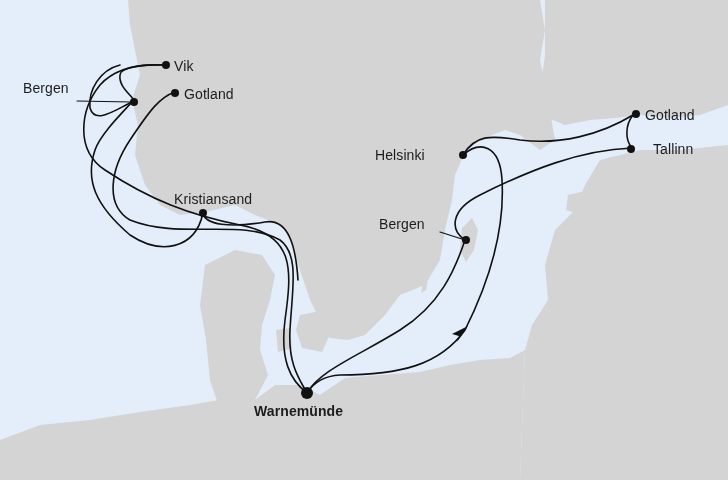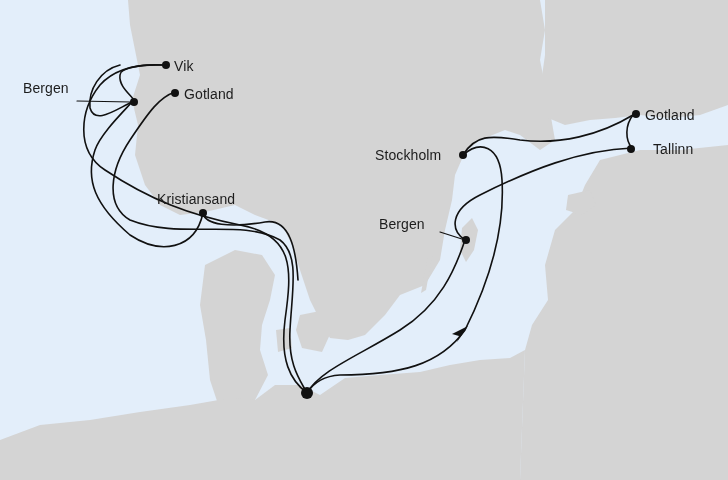--- a/index.html
+++ b/index.html
@@ -72,18 +72,19 @@
       <circle cx="636" cy="114" r="4"></circle>
       <circle cx="631" cy="149" r="4"></circle>
       <circle cx="466" cy="240" r="4"></circle>
       <circle cx="307" cy="393" r="6"></circle>
     </g>
   </svg>
 
   <span class="label" style="left:174px; top:58px;">Vik</span>
   <span class="label" style="left:184px; top:86px;">Gotland</span>
   <span class="label" style="left:23px; top:80px;">Bergen</span>
-  <span class="label" style="left:157px; top:191px;">Kristiansand</span>
-  <span class="label" style="left:375px; top:147px;">Stockholm</span>
+  <span class="label" style="left:174px; top:191px;">Kristiansand</span>
+  <span class="label" style="left:375px; top:147px;">Helsinki</span>
   <span class="label" style="left:645px; top:107px;">Gotland</span>
   <span class="label" style="left:641px; top:141px;margin-left:12px;">Tallinn</span>
   <span class="label" style="left:379px; top:216px;">Bergen</span>
+  <span class="label home" style="left:254px; top:403px;">Warnemünde</span>
 </div>
 
 </body></html>

